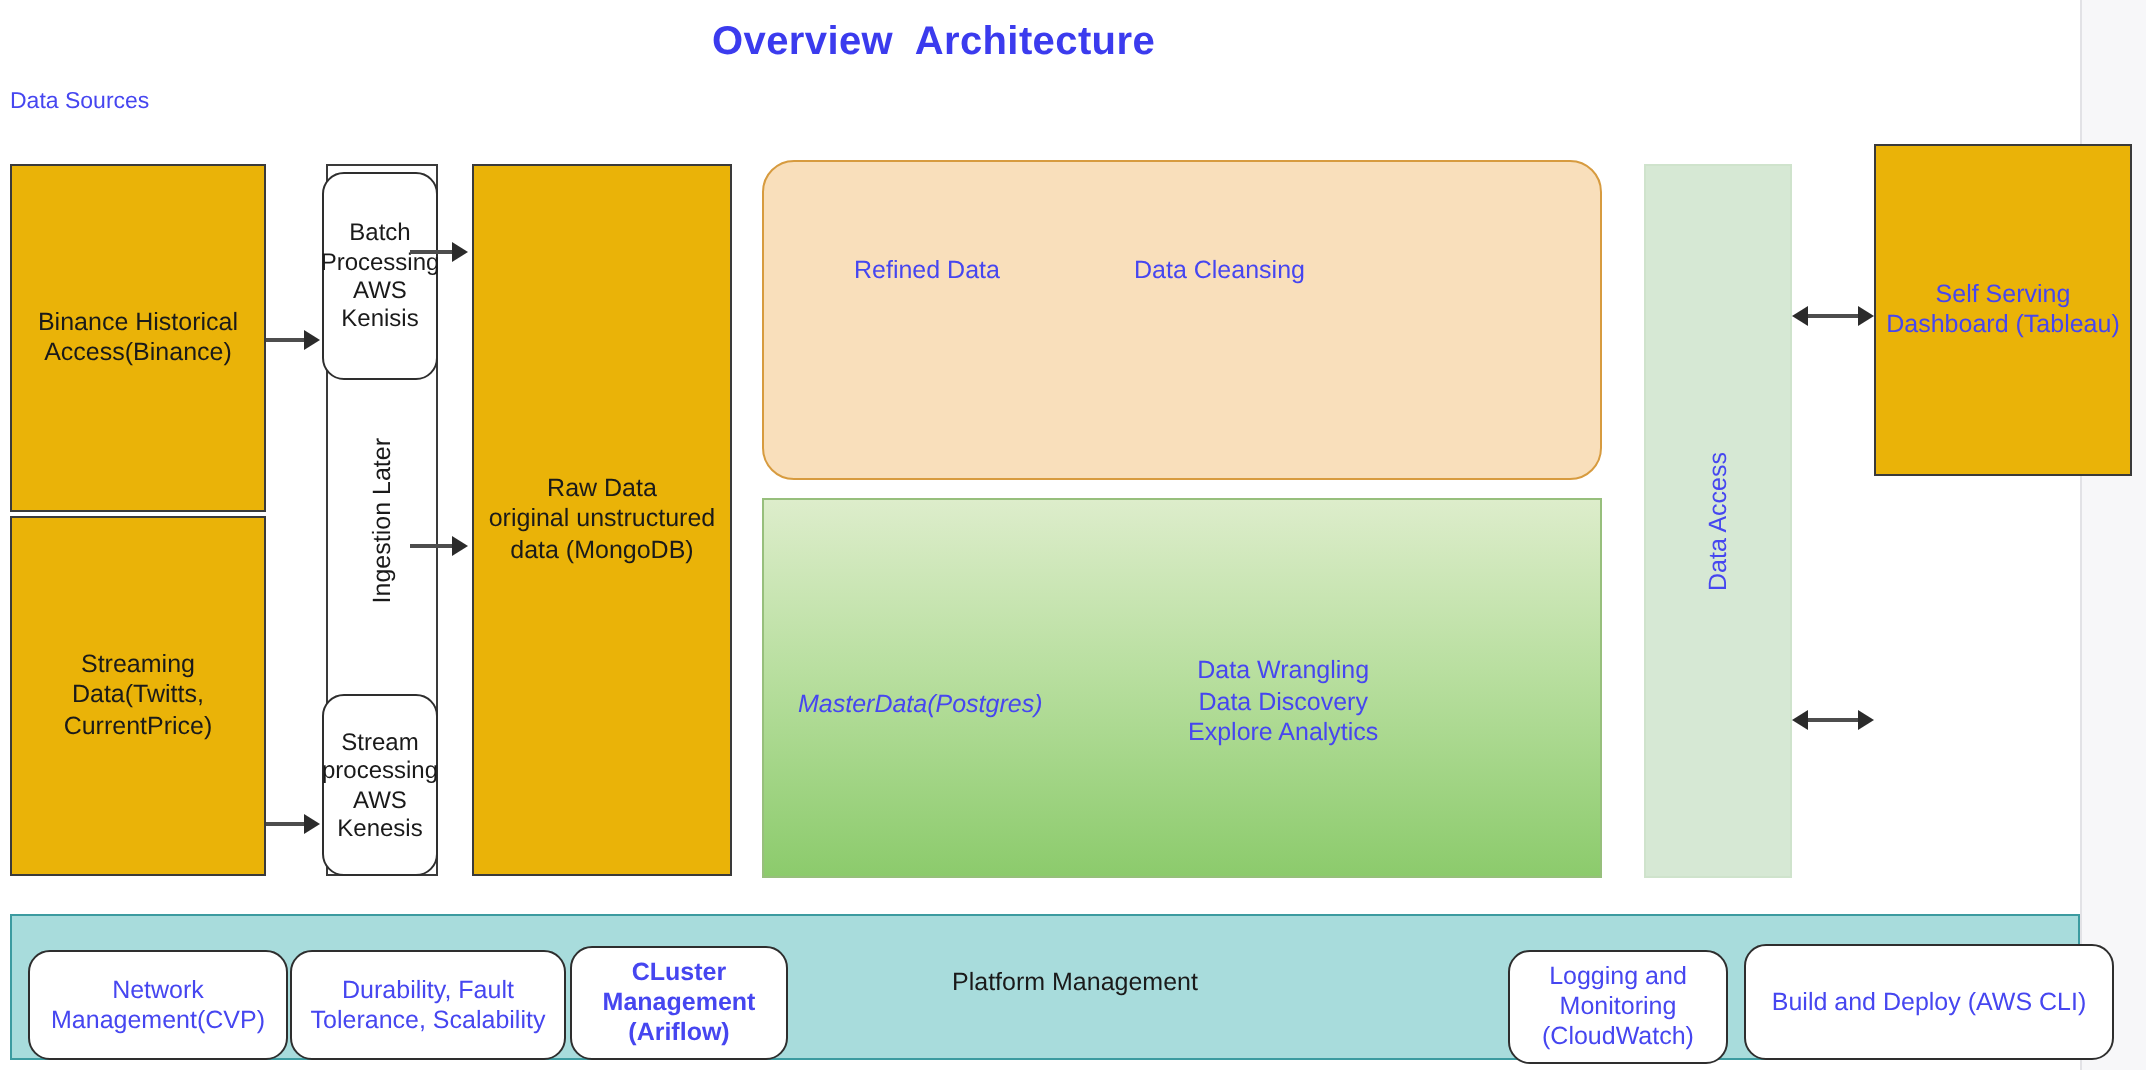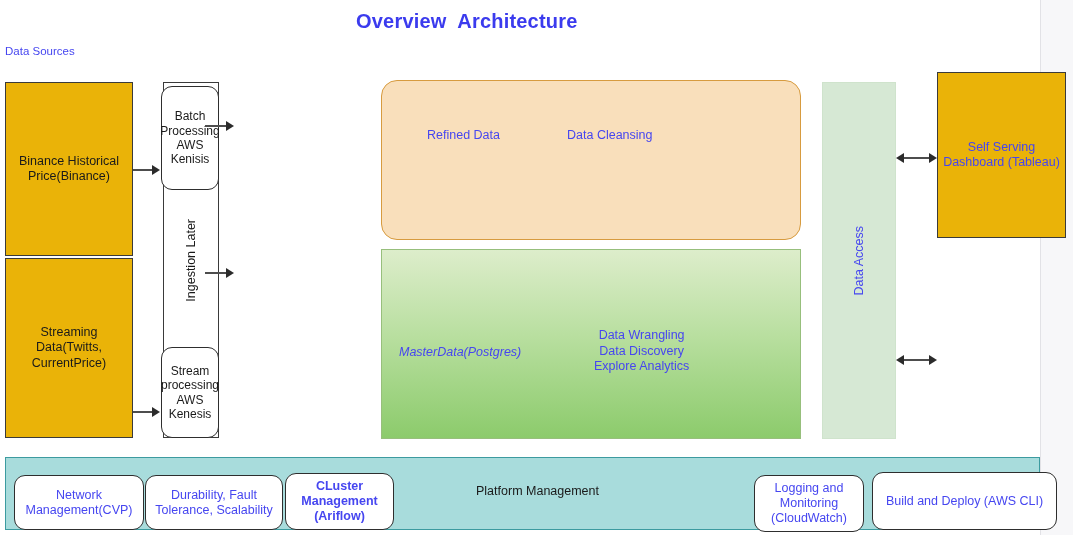--- a/index.html
+++ b/index.html
@@ -84,21 +84,21 @@
 
   <div class="pagefill" style="left:1041px;top:0;width:32px;height:535px;"></div>
   <div class="pageline" style="left:1040px;top:0;height:535px;"></div>
 
   <div class="abs title" style="left:356px;top:10px;">Overview  Architecture</div>
 
   <div class="abs small-label" style="left:5px;top:45px;">Data Sources</div>
 
   <div class="abs wbox" style="left:5px;top:82px;width:128px;height:174px;">
     <span style="white-space:pre-line;">Binance Historical
-Price(Binance)</span>
+Access(Binance)</span>
   </div>
 
   <div class="abs wbox" style="left:5px;top:258px;width:128px;height:180px;">
     <span style="white-space:pre-line;">Streaming
 Data(Twitts,
 CurrentPrice)</span>
   </div>
 
   <div class="abs ingest" style="left:163px;top:82px;width:56px;height:356px;">
     <span class="vtext">Ingestion Later</span>
@@ -123,20 +123,25 @@
 
   <div class="edge-line" style="left:133px;top:411px;width:20px;height:1.6px;"></div>
   <div class="arrow-r" style="left:152px;top:407px;"></div>
 
   <div class="edge-line" style="left:205px;top:125px;width:23px;height:1.6px;"></div>
   <div class="arrow-r" style="left:226px;top:121px;"></div>
 
   <div class="edge-line" style="left:205px;top:272px;width:23px;height:1.6px;"></div>
   <div class="arrow-r" style="left:226px;top:268px;"></div>
 
+  <div class="abs wbox" style="left:236px;top:82px;width:130px;height:356px;">
+    <span style="white-space:pre-line;">Raw Data
+original unstructured
+data (MongoDB)</span>
+  </div>
 
   <div class="abs orange" style="left:381px;top:80px;width:420px;height:160px;"></div>
   <div class="cell-text" style="left:427px;top:128px;">Refined Data</div>
   <div class="cell-text" style="left:567px;top:128px;">Data Cleansing</div>
 
   <div class="abs green-grad" style="left:381px;top:249px;width:420px;height:190px;"></div>
   <div class="cell-text" style="left:399px;top:345px;font-style:italic;">MasterData(Postgres)</div>
   <div class="cell-text center" style="left:594px;top:328px;">Data Wrangling
 Data Discovery
 Explore Analytics</div>

